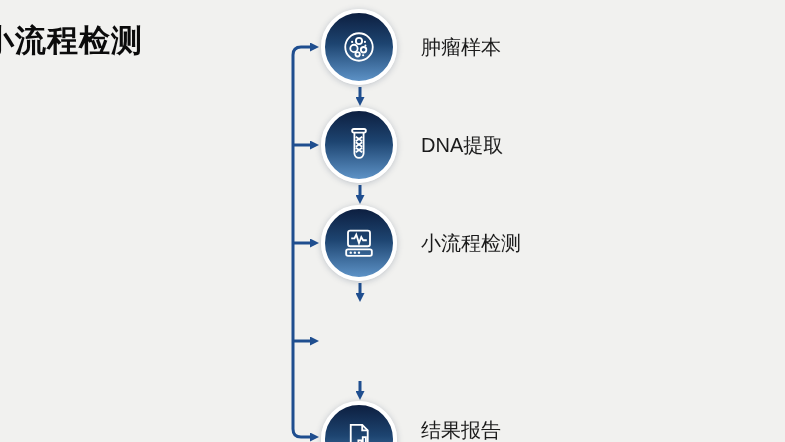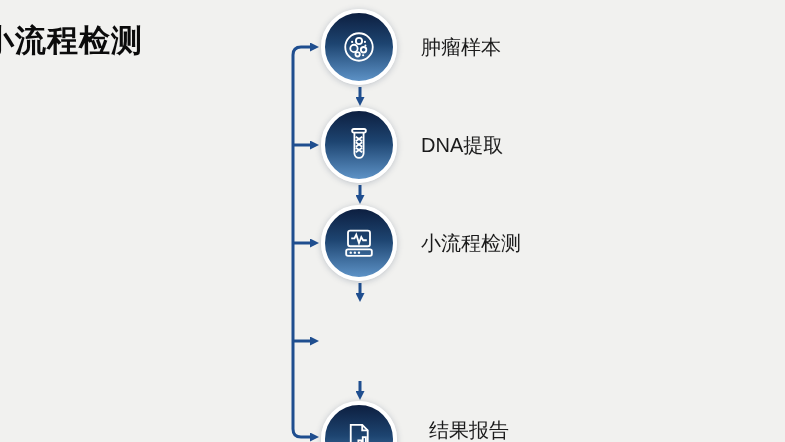--- a/index.html
+++ b/index.html
@@ -23,21 +23,21 @@
     background:linear-gradient(to bottom,var(--c-top,#0d1f40) 0%,#1d4470 45%,var(--c-bot,#5d92c6) 100%);
     box-shadow:0 1px 6px rgba(40,60,90,0.25);
     display:flex;align-items:center;justify-content:center;
   }
   .icon{width:44px;height:44px;display:block;}
   .icon svg{display:block;width:100%;height:100%;}
   .label{
     position:absolute;left:100px;top:26px;
     font-size:20px;color:var(--label,#1a1a1a);line-height:24px;white-space:nowrap;
   }
-  .step-5 .label{top:17px;margin-left:8px;}
+  .step-5 .label{top:17px;}
 </style>
 </head>
 <body>
 
 <div class="stage">
 
   <div class="title">小流程检测</div>
 
   <svg class="connectors" width="785" height="442" viewBox="0 0 785 442">
     <defs>

